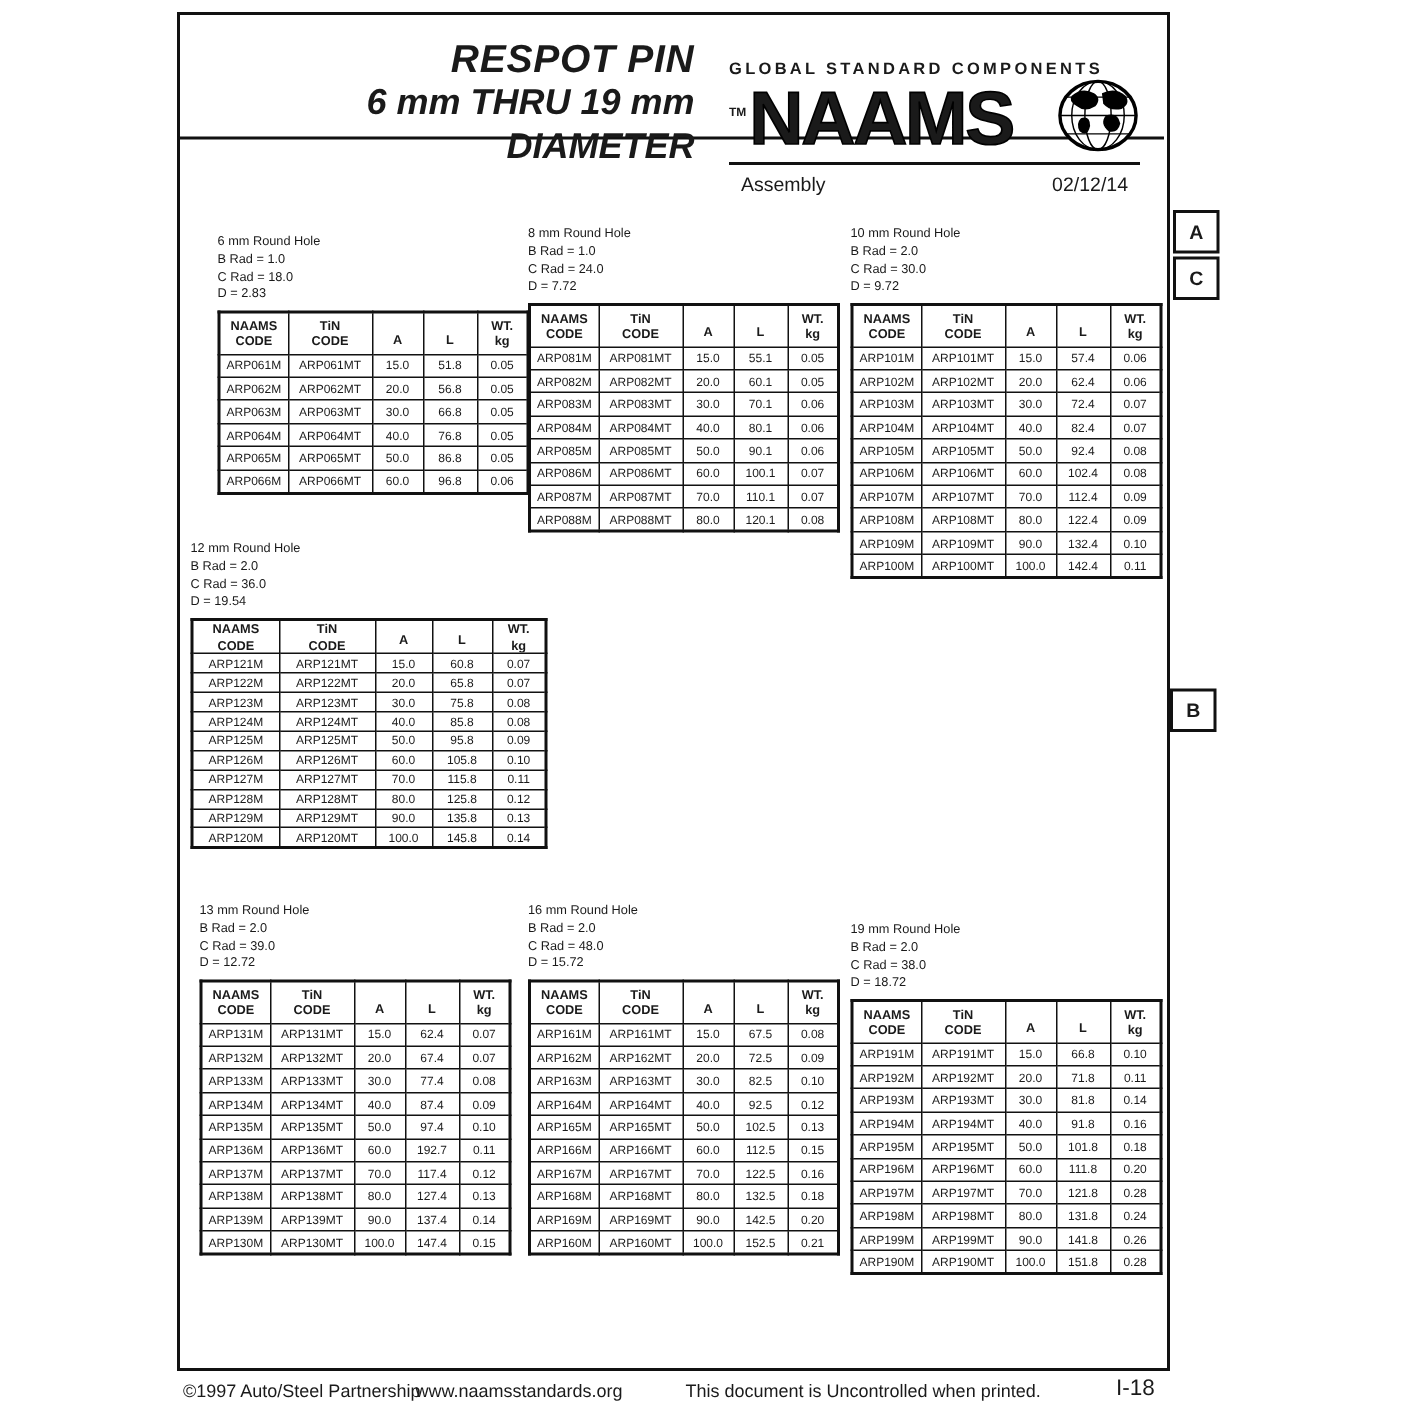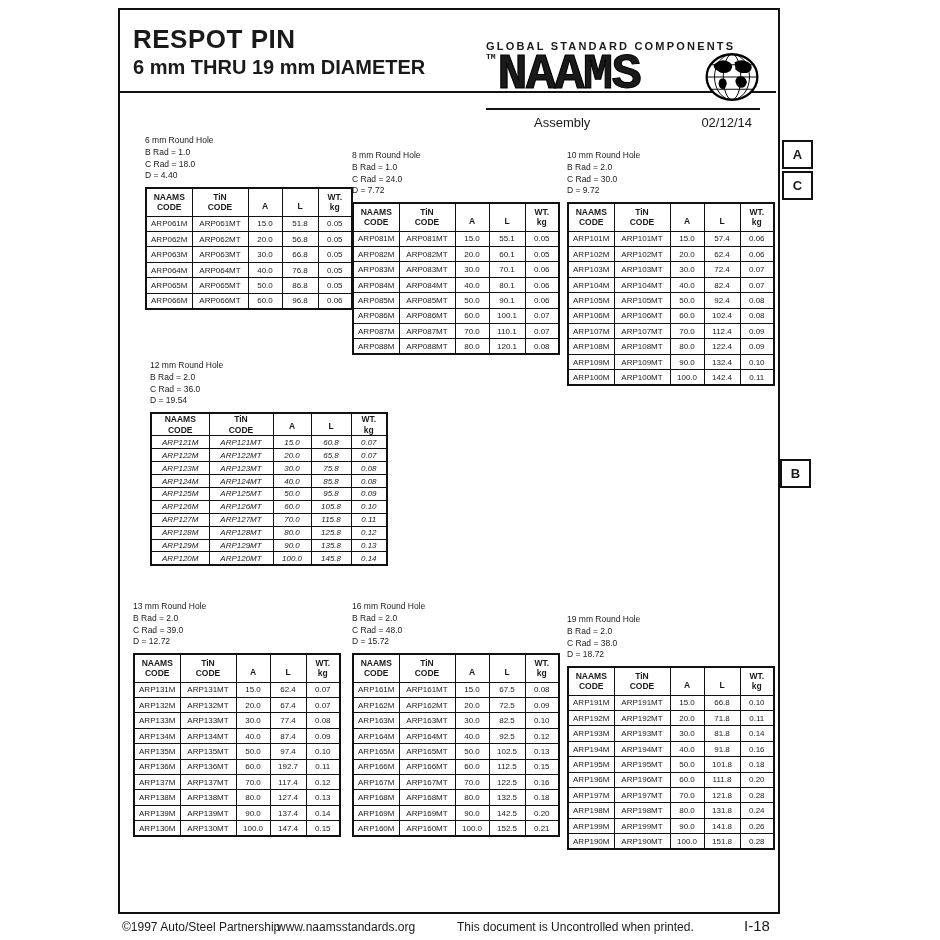--- a/index.html
+++ b/index.html
@@ -10,73 +10,73 @@
   }
   .main-box {
     position:absolute; left:118px; top:8px; width:662px; height:906px;
     border:2px solid #111; background:#fff;
   }
   .header-area {
     position:absolute; left:120px; top:10px; width:658px; height:85px;
     border-bottom:2px solid #111;
   }
   .title-block {
-    position:absolute; left:15px; top:16px; width:330px; text-align:left;
-    font-weight:bold; line-height:1.2;
+    position:absolute; left:15px; top:16px; width:330px; text-align:right;
+    font-weight:bold; line-height:1.2;font-style:italic;
   }
   .title-line1 { font-size:26px; letter-spacing:0.5px; }
-  .title-line2 { font-size:20px; }
+  .title-line2 { font-size:24px; }
   .brand-block { position:absolute; left:368px; top:2px; width:274px; }
   .brand-tagline {
     font-size:11px; font-weight:bold; letter-spacing:2.2px; white-space:nowrap;
     padding-top:2px;
     margin-top:28px;
   }
-  .brand-row { display:flex; align-items:flex-start; height:54px;font-family:Liberation Mono, monospace; }
+  .brand-row { display:flex; align-items:center; height:54px; }
   .brand-tm { font-size:8px; font-weight:bold; margin:0 2px 10px 0; }
   .brand-name {
     font-size:50px; font-weight:bold; letter-spacing:-1.5px; line-height:0.92;
     -webkit-text-stroke:1.1px #000;
   }
   .brand-globe { margin-left:auto; margin-bottom:0px; }
   .brand-underline { border-top:2.5px solid #111; margin-top:2px; }
   .brand-subrow {
-    display:flex; justify-content:space-between; font-size:13px; padding:5px 8px 0 8px;margin-left:40px;
+    display:flex; justify-content:space-between; font-size:13px; padding:5px 8px 0 8px;
   }
   
   .marker {
     position:absolute; width:31px; height:29px; border:2px solid #111; background:#fff;
     display:flex; align-items:center; justify-content:center;
     font-size:13px; font-weight:bold;
   }
   .marker-a { left:782px; top:140px; }
   .marker-c { left:782px; top:171px; }
   .marker-b { left:780px; top:459px; }
   
   .table-group { position:absolute; }
-  .g6  { left:133px; top:135px;padding-left:12px; }
+  .g6  { left:133px; top:155px;padding-left:12px; }
   .g8  { left:352px; top:150px; }
   .g10 { left:567px; top:150px; }
-  .g12 { left:150px; top:360px; }
+  .g12 { left:127px; top:360px; }
   .g13 { left:133px; top:601px; }
   .g16 { left:352px; top:601px; }
   .g19 { left:567px; top:614px; }
   .tbl-info { font-size:8.5px; line-height:11.8px; }
   .spec-table { border-collapse:collapse; table-layout:fixed; margin-top:5px;
     border:2px solid #111; background:#fff; }
   .spec-table th, .spec-table td {
     border:1px solid #111; text-align:center; vertical-align:middle;
     font-size:8px; padding:0; overflow:hidden; white-space:nowrap;
   }
   .spec-table th { font-size:8.5px; font-weight:bold; line-height:1.25; }
   .spec-table th.single { vertical-align:bottom; padding-bottom:4px; }
   .tbl-std th { height:28px; }
   .tbl-std td { height:15.4px; }
   .tbl-wide th { height:22px; }
-  .tbl-wide td { height:12.9px;font-style:italic; }
+  .tbl-wide td { height:12.9px; }
   .tbl-std col.c1 { width:46px; } .tbl-std col.c2 { width:56px; }
   .tbl-std col.c3 { width:34px; } .tbl-std col.c4 { width:36px; }
   .tbl-std col.c5 { width:34px; }
   .tbl-wide col.c1 { width:58px; } .tbl-wide col.c2 { width:64px; }
   .tbl-wide col.c3 { width:38px; } .tbl-wide col.c4 { width:40px; }
   .tbl-wide col.c5 { width:36px; }
   
   .footer-item { position:absolute; font-size:12px; white-space:nowrap; }
   .f-copy { left:122px; top:920px;text-align:center; }
   .f-web  { left:277px; top:920px; }
@@ -131,21 +131,21 @@
     </div>
   <div class="marker marker-b">
       <span>B</span>
     </div>
 
   <div class="table-group g6">
     <div class="tbl-info">
         <div>6 mm Round Hole</div>
         <div>B Rad = 1.0</div>
         <div>C Rad = 18.0</div>
-        <div>D = 4.40</div>
+        <div>D = 2.83</div>
       </div>
     <table class="spec-table tbl-std">
         <colgroup>
           <col class="c1">
           <col class="c2">
           <col class="c3">
           <col class="c4">
           <col class="c5">
         </colgroup>
         <thead>

